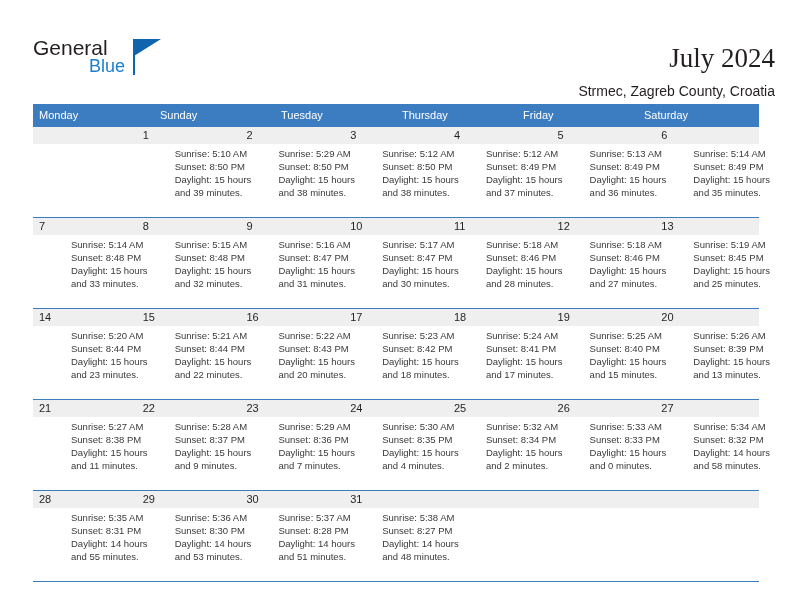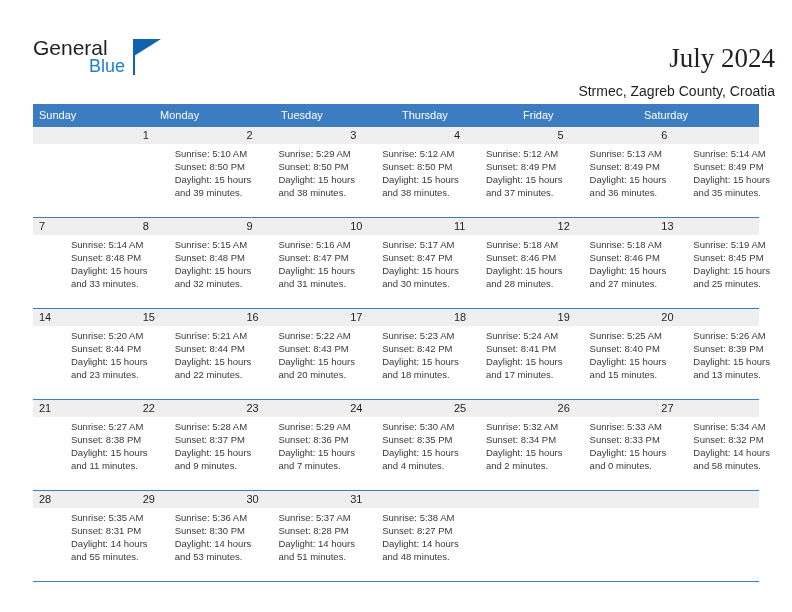--- a/index.html
+++ b/index.html
@@ -187,22 +187,22 @@
     <div class="title-block">
       <div class="cal-title">July 2024</div>
       <div class="cal-subtitle">Strmec, Zagreb County, Croatia</div>
     </div>
 
   </div>
 
   <div class="calendar">
 
     <div class="weekdays">
+      <div class="weekday">Monday</div>
       <div class="weekday">Sunday</div>
-      <div class="weekday">Monday</div>
       <div class="weekday">Tuesday</div>
       <div class="weekday">Thursday</div>
       <div class="weekday">Friday</div>
       <div class="weekday">Saturday</div>
     </div>
 
     <div class="week">
       <div class="week-daynums">
         <div class="daynum"></div>
         <div class="daynum">1</div>

